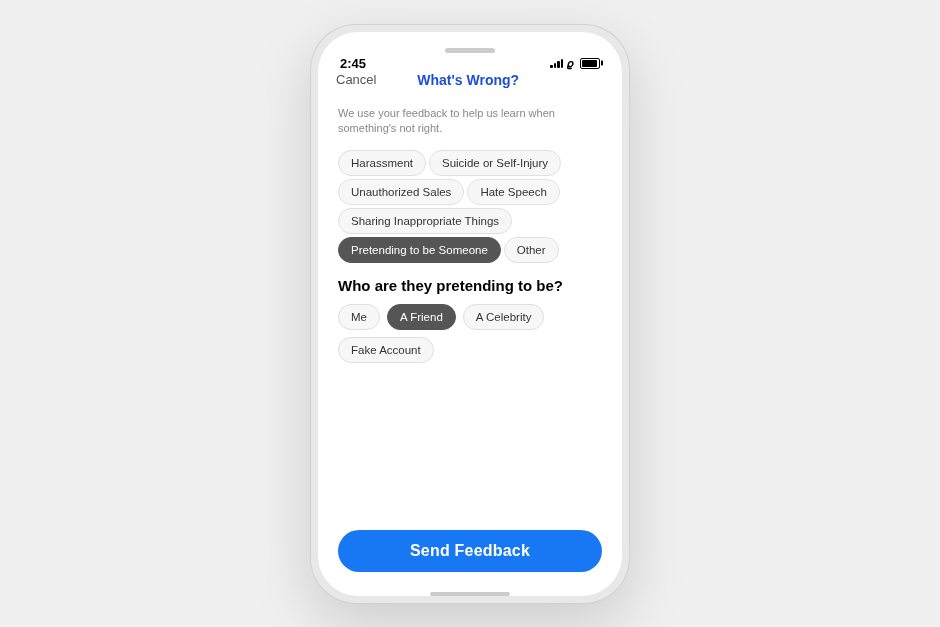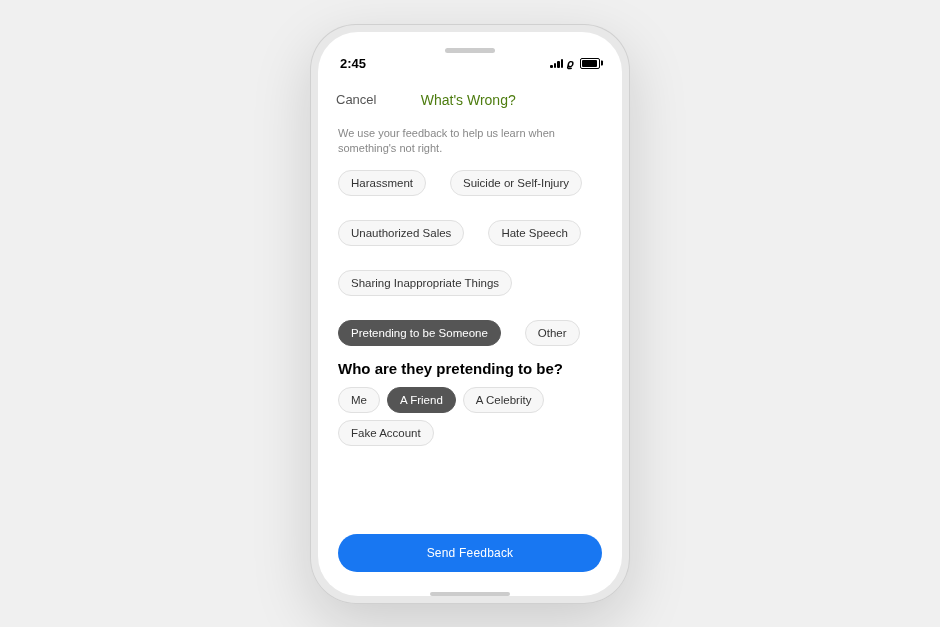--- a/index.html
+++ b/index.html
@@ -105,33 +105,32 @@
       border-radius: 1px;
     }
 
     
     .nav-bar {
       display: flex;
       justify-content: space-between;
       align-items: center;
       padding: 4px 18px 8px 18px;
       flex-shrink: 0;
-      margin-top: 20px;
     }
 
     .nav-cancel {
       font-size: 13px;
       color: #555;
       cursor: pointer;
     }
 
     .nav-title {
       font-size: 14px;
-      font-weight: 400;
-      color: #4d7c0f;
+      font-weight: 700;
+      color: #1d4ed8;
     }
 
     .nav-spacer {
       width: 44px;
     }
 
     
     .content {
       flex: 1;
       padding: 10px 20px 0 20px;
@@ -149,21 +148,21 @@
     .section-desc {
       font-size: 11px;
       color: #888;
       line-height: 1.4;
       margin-bottom: 14px;
     }
 
     .tags-group {
       display: flex;
       flex-wrap: wrap;
-      gap: 24px;
+      gap: 3px;
       margin-bottom: 4px;
     }
 
     .tag {
       padding: 6px 12px;
       border-radius: 20px;
       font-size: 11.5px;
       cursor: pointer;
       border: 1px solid #e0e0e0;
       background: #f7f7f7;
@@ -205,22 +204,22 @@
       margin-bottom: 10px;
     }
 
     .send-btn {
       width: 100%;
       padding: 12px;
       background: #1877F2;
       color: #fff;
       border: none;
       border-radius: 22px;
-      font-size: 12px;
-      font-weight: 400;
+      font-size: 16px;
+      font-weight: 700;
       cursor: pointer;
       letter-spacing: 0.2px;
     }
 
     .home-indicator {
       width: 80px;
       height: 4px;
       background: #000;
       border-radius: 2px;
       margin: 6px auto 0 auto;

